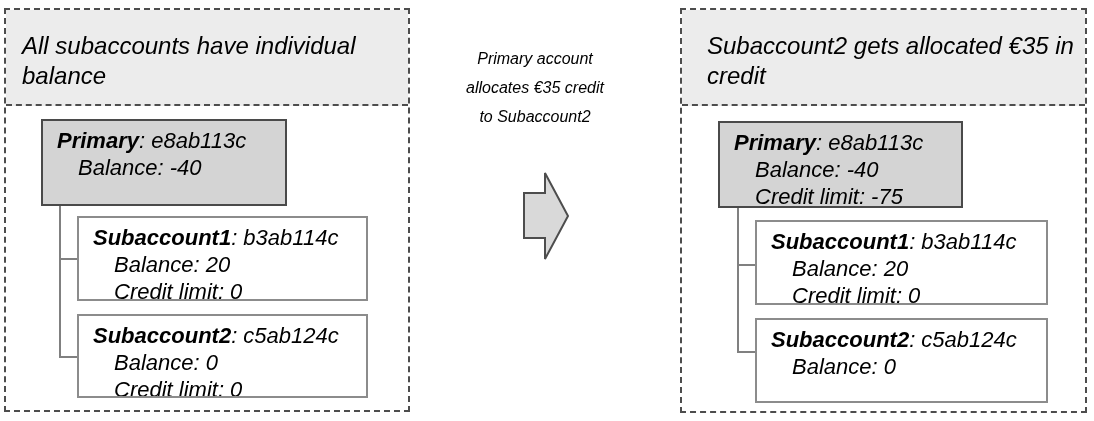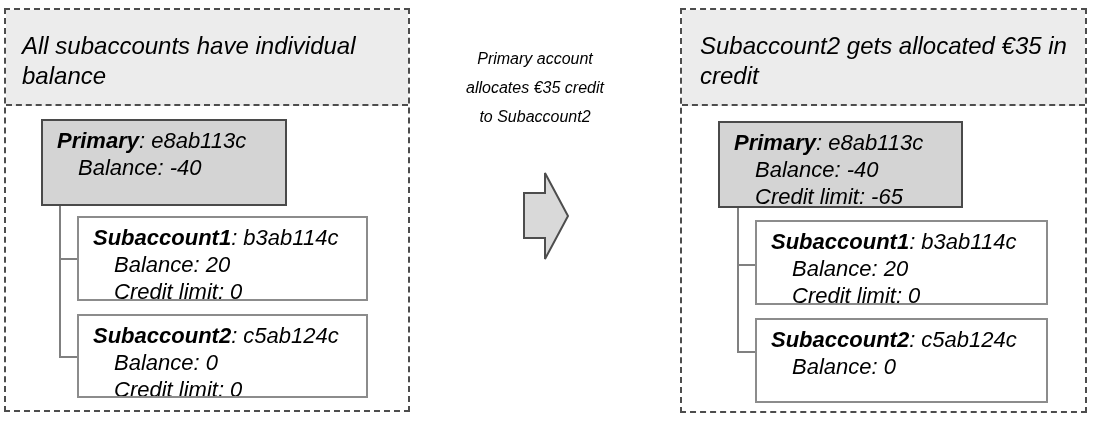--- a/index.html
+++ b/index.html
@@ -26,21 +26,21 @@
     width: 100%;
     height: 96px;
     box-sizing: border-box;
     background: #ececec;
     border-bottom: 2px dashed #4d4d4d;
     font-style: italic;
     font-size: 24px;
     line-height: 30px;
     padding: 21px 6px 0 16px;
   }
-  #right-panel .panel-header { padding-left: 18px; }
+  #right-panel .panel-header { padding-left: 25px; }
   .account-box {
     position: absolute;
     box-sizing: border-box;
     background: #ffffff;
     border: 2px solid #8c8c8c;
     font-size: 22px;
     line-height: 27px;
     padding-top: 6px;
     white-space: nowrap;
     overflow: hidden;
@@ -128,21 +128,21 @@
   <div class="panel" id="right-panel">
     <div class="panel-header">Subaccount2 gets allocated €35 in credit</div>
 
     <div class="connector" id="right-conn-v"></div>
     <div class="connector" id="right-conn-h1"></div>
     <div class="connector" id="right-conn-h2"></div>
 
     <div class="account-box primary" id="right-primary">
       <div class="acct-name-line"><span class="acct-name">Primary</span><span>: e8ab113c</span></div>
       <div class="acct-detail">Balance: -40</div>
-      <div class="acct-detail">Credit limit: -65</div>
+      <div class="acct-detail">Credit limit: -75</div>
     </div>
 
     <div class="account-box" id="right-sub1">
       <div class="acct-name-line"><span class="acct-name">Subaccount1</span><span>: b3ab114c</span></div>
       <div class="acct-detail">Balance: 20</div>
       <div class="acct-detail">Credit limit: 0</div>
     </div>
 
     <div class="account-box" id="right-sub2">
       <div class="acct-name-line"><span class="acct-name">Subaccount2</span><span>: c5ab124c</span></div>

